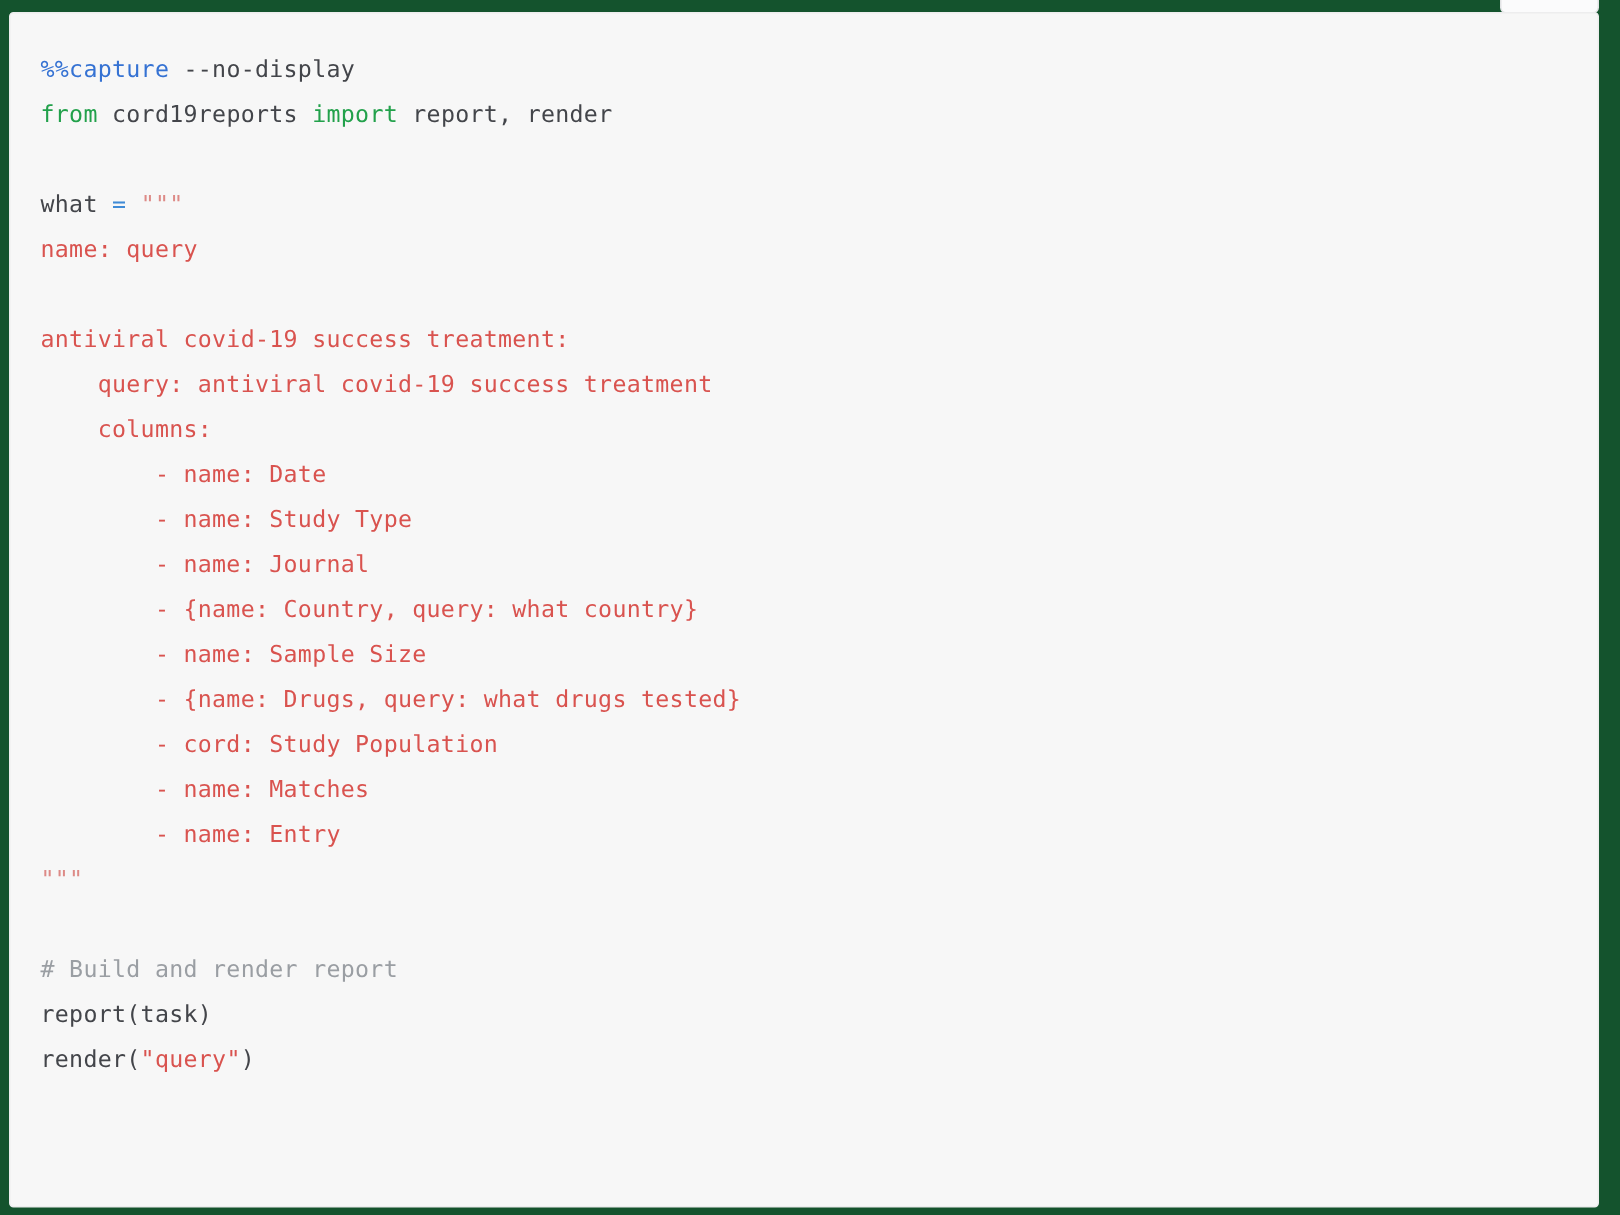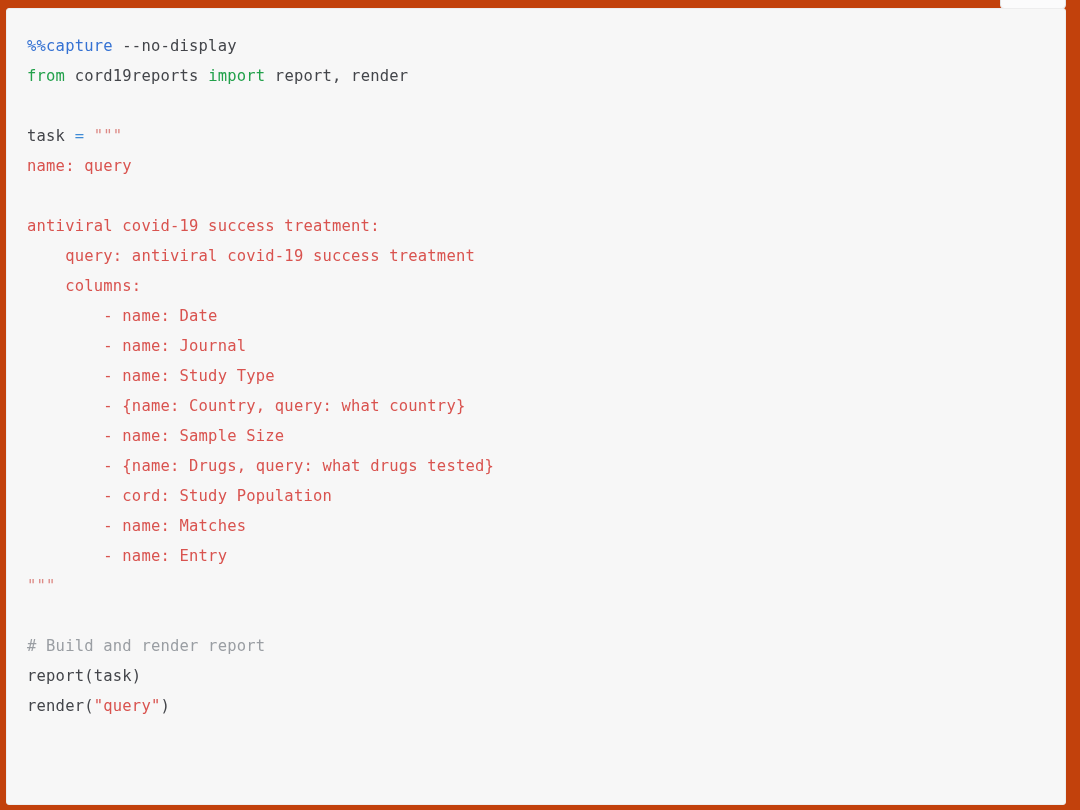--- a/index.html
+++ b/index.html
@@ -11,21 +11,21 @@
     overflow: hidden;
   }
   body {
     font-family: "DejaVu Sans Mono", monospace;
   }
 
   #page {
     position: relative;
     width: 1080px;
     height: 810px;
-    background: #c2410c;
+    background: #14532d;
   }
 
   
   .top-chip {
     position: absolute;
     top: -9px;
     right: 14px;
     width: 64px;
     height: 16px;
     border: 1px solid #e3e4e6;
@@ -74,29 +74,29 @@
 
 <div id="page">
 
   <div class="top-chip"></div>
 
   <div class="code-cell">
     <div class="code-body" id="code-body">
         <div class="line"><span class="tok-magic">%%capture</span><span class="tok-plain"> --no-display</span></div>
         <div class="line"><span class="tok-kw">from</span><span class="tok-plain"> cord19reports </span><span class="tok-kw">import</span><span class="tok-plain"> report, render</span></div>
         <div class="line"><span class="tok-plain"> </span></div>
-        <div class="line"><span class="tok-plain">task </span><span class="tok-op">=</span><span class="tok-plain"> </span><span class="tok-str-dim">"""</span></div>
+        <div class="line"><span class="tok-plain">what </span><span class="tok-op">=</span><span class="tok-plain"> </span><span class="tok-str-dim">"""</span></div>
         <div class="line"><span class="tok-str">name: query</span></div>
         <div class="line"><span class="tok-plain"> </span></div>
         <div class="line"><span class="tok-str">antiviral covid-19 success treatment:</span></div>
         <div class="line"><span class="tok-str">    query: antiviral covid-19 success treatment</span></div>
         <div class="line"><span class="tok-str">    columns:</span></div>
         <div class="line"><span class="tok-str">        - name: Date</span></div>
+        <div class="line"><span class="tok-str">        - name: Study Type</span></div>
         <div class="line"><span class="tok-str">        - name: Journal</span></div>
-        <div class="line"><span class="tok-str">        - name: Study Type</span></div>
         <div class="line"><span class="tok-str">        - {name: Country, query: what country}</span></div>
         <div class="line"><span class="tok-str">        - name: Sample Size</span></div>
         <div class="line"><span class="tok-str">        - {name: Drugs, query: what drugs tested}</span></div>
         <div class="line"><span class="tok-str">        - cord: Study Population</span></div>
         <div class="line"><span class="tok-str">        - name: Matches</span></div>
         <div class="line"><span class="tok-str">        - name: Entry</span></div>
         <div class="line"><span class="tok-str-dim">"""</span></div>
         <div class="line"><span class="tok-plain"> </span></div>
         <div class="line"><span class="tok-comment"># Build and render report</span></div>
         <div class="line"><span class="tok-plain">report(task)</span></div>

